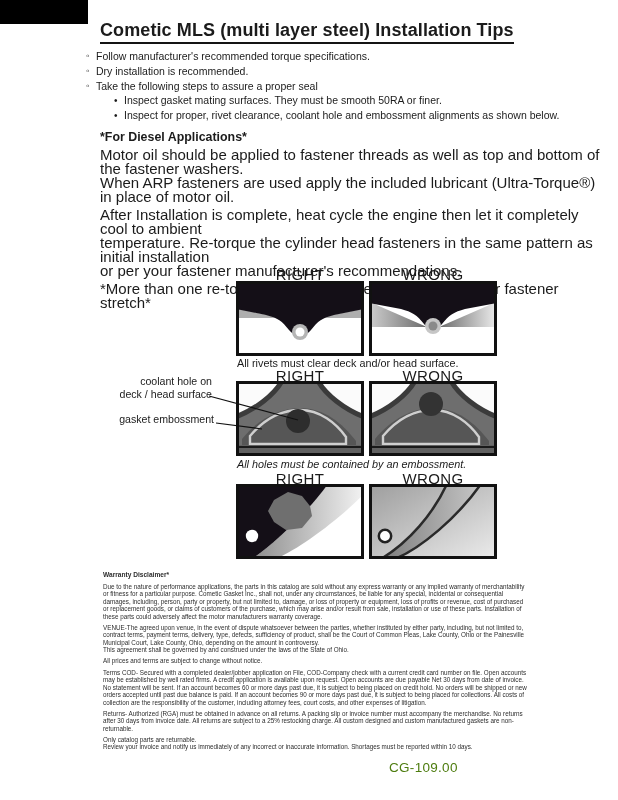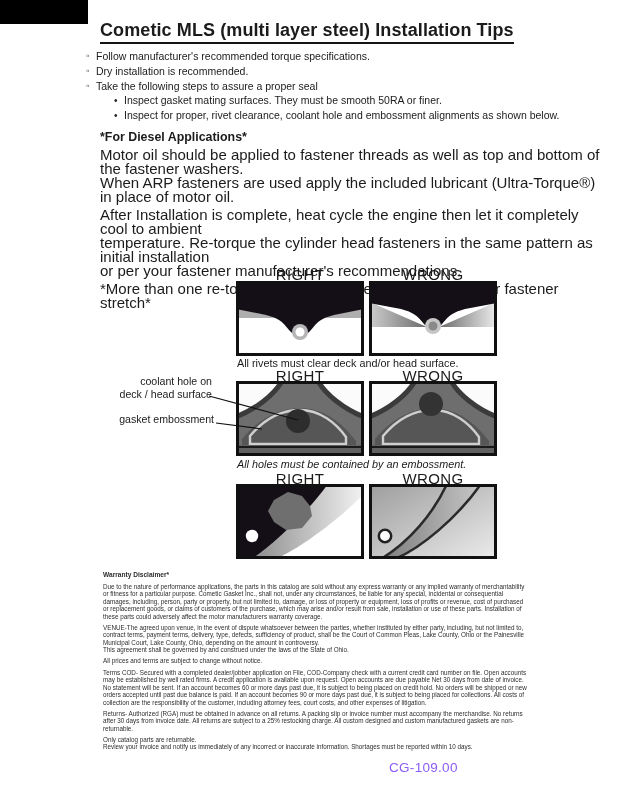--- a/index.html
+++ b/index.html
@@ -31,21 +31,21 @@
 
   .annotation { position:absolute; text-align:right; font-size:10.6px; line-height:13px; white-space:pre-line; }
   .ann-coolant { left:58px; top:111px; width:154px; }
   .ann-emboss { left:58px; top:149px; width:156px; }
   .pointer-overlay { position:absolute; left:205px; top:108px; width:100px; height:64px; z-index:5; }
 
   .disclaimer { position:absolute; left:103px; top:571px; width:425px; font-size:6.3px; line-height:7.5px; color:#2d2d2d; }
   .disclaimer .dhead { font-size:6.6px; font-weight:bold; margin-bottom:4px; }
   .disclaimer p { margin-top:3.7px; white-space:pre-line; }
 
-  .footer-code { position:absolute; left:389px; top:760px; font-size:13.5px; letter-spacing:.3px; color:#8b5cf6; }
+  .footer-code { position:absolute; left:389px; top:760px; font-size:13.5px; letter-spacing:.3px; color:#4d7c0f; }
 </style>
 </head>
 <body>
 
 <div class="page">
 
   <div class="corner-mark"></div>
 
   <div class="text-col">
     <div class="title">Cometic MLS (multi layer steel) Installation Tips</div>

